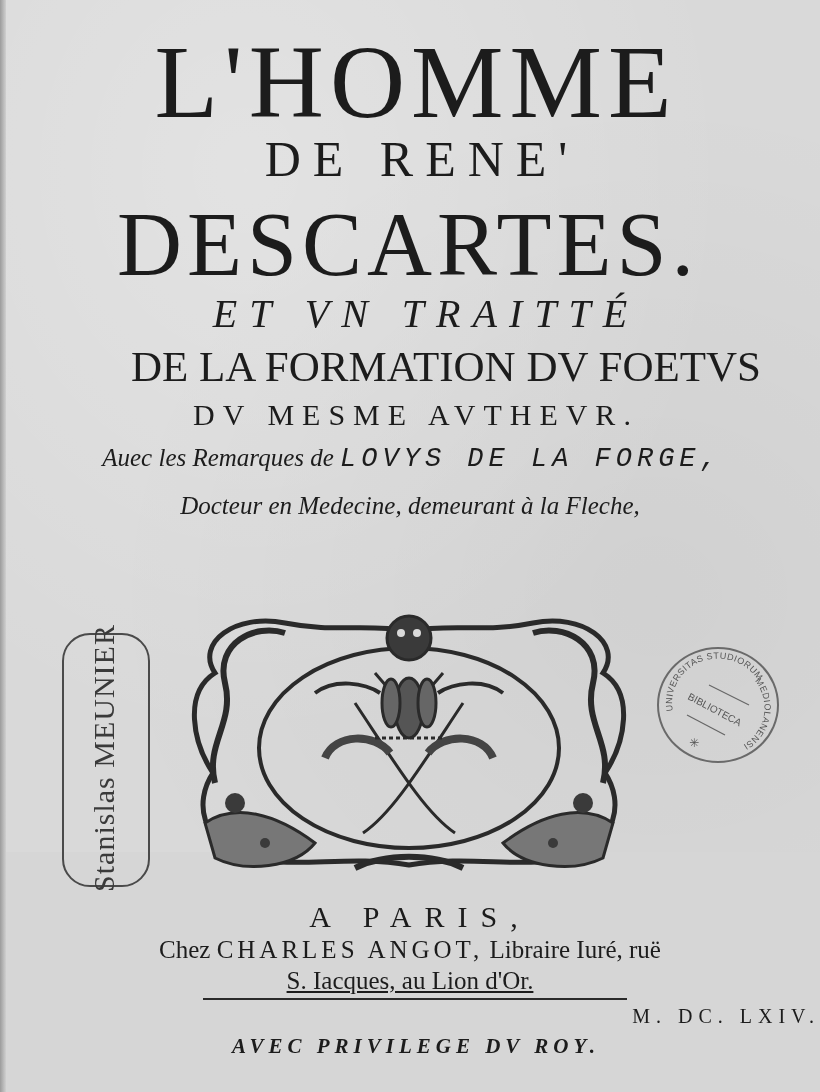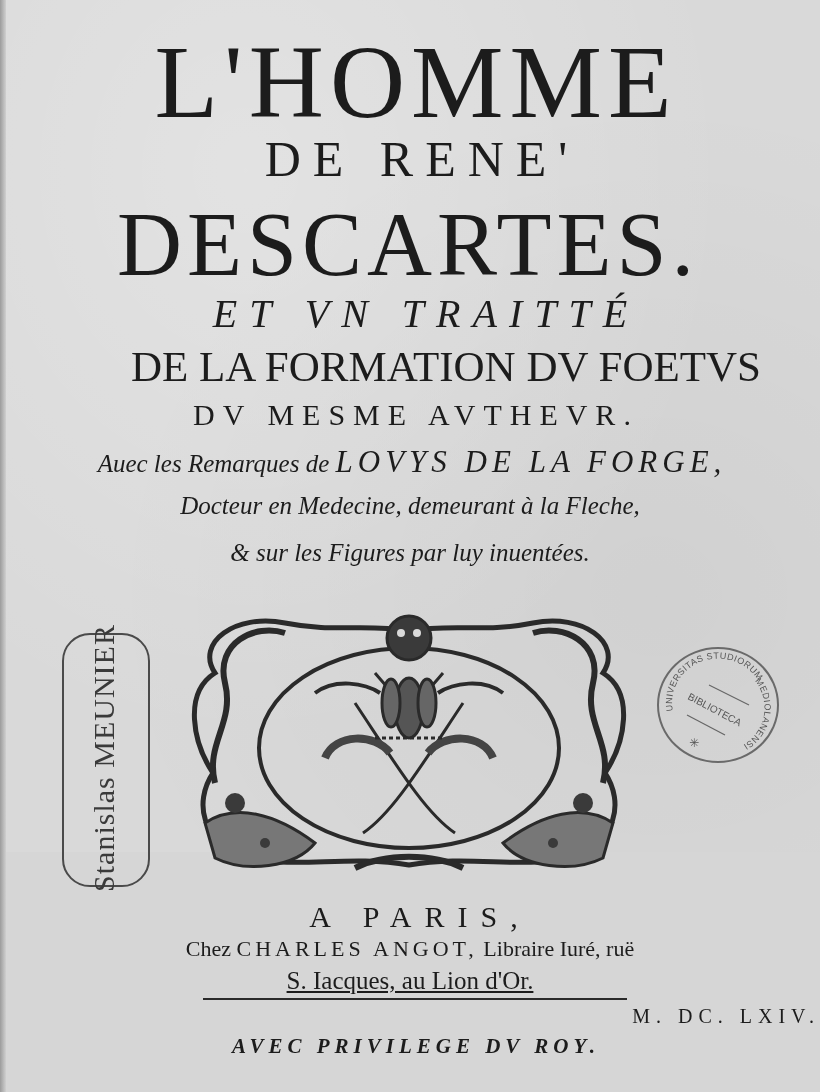--- a/index.html
+++ b/index.html
@@ -23,23 +23,23 @@
     .t2 { top: 130px; font-size: 50px; letter-spacing: 12px; left: 12px; }
     .t3 { top: 193px; font-size: 90px; letter-spacing: 5px; left: -2px; }
     .t4 { top: 290px; font-size: 40px; letter-spacing: 12px; font-style: italic; left: 16px; }
     .t5 { top: 342px; font-size: 43px; letter-spacing: 0px; left: 0; padding-left: 36px; }
     .t6 { top: 398px; font-size: 30px; letter-spacing: 8px; left: 6px; }
     .it { font-style: italic; font-size: 25px; }
     .t7 { top: 444px; left: 2px; }
     .t8 { top: 476px; margin-top: 16px; }
     .t9 { top: 506px; }
     .t10 { top: 539px; }
-    .caps { font-style: italic; letter-spacing: 5px; font-size: 31px; }
+    .caps { font-style: italic; letter-spacing: 5px; font-size: 27px; font-family: Liberation Mono, monospace; }
     .t11 { top: 900px; font-size: 30px; letter-spacing: 13px; left: 10px; }
-    .t12 { top: 936px; font-size: 22px; text-align: center; }
+    .t12 { top: 936px; font-size: 25px; text-align: center; }
     .t12 .sc { letter-spacing: 4px; }
     .t13 { top: 967px; font-size: 25px; text-decoration: underline; }
     .rule { position: absolute; left: 203px; top: 998px; width: 424px; height: 2px; background: #2a2a2a; }
     .t14 { top: 1005px; font-size: 20px; letter-spacing: 6px; text-align: right; }
     .t15 { top: 1034px; font-size: 21px; letter-spacing: 5px; font-style: italic; font-weight: bold; left: 6px; }
     .ornament { position: absolute; left: 175px; top: 583px; width: 468px; height: 312px; }
     .stamp-left {
       position: absolute; left: 62px; top: 633px; width: 84px; height: 250px;
       border: 2px solid #4a4a4a; border-radius: 28px;
     }
@@ -65,21 +65,20 @@
   <div class="line t3">DESCARTES.</div>
   <div class="line t4">ET VN TRAITTÉ</div>
   <div class="line t5">DE LA FORMATION DV FOETVS</div>
   <div class="line t6">DV MESME AVTHEVR.</div>
 
   <div class="line it t7">
     <span>Auec les Remarques de</span>
     <span class="caps">LOVYS DE LA FORGE,</span>
   </div>
   <div class="line it t8">Docteur en Medecine, demeurant à la Fleche,</div>
-  <div class="line it t10">&amp; sur les Figures par luy inuentées.</div>
 
   <div class="stamp-left"></div>
   <div class="stamp-left-text">Stanislas MEUNIER</div>
 
   <div class="stamp-right">
     <svg width="118" height="112" viewBox="0 0 118 112">
       <defs>
         <path id="arcTop" d="M 14 62 A 46 44 0 0 1 98 30"></path>
         <path id="arcRight" d="M 96 32 A 46 44 0 0 1 84 96"></path>
       </defs>

